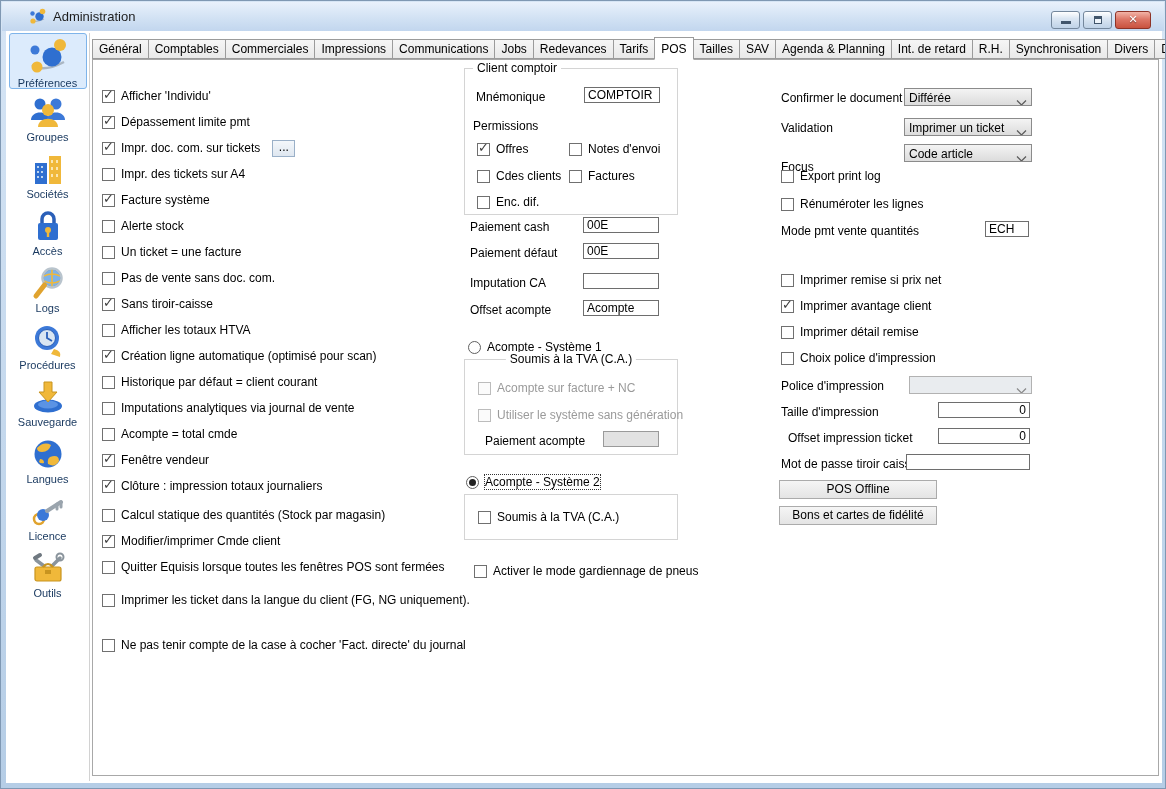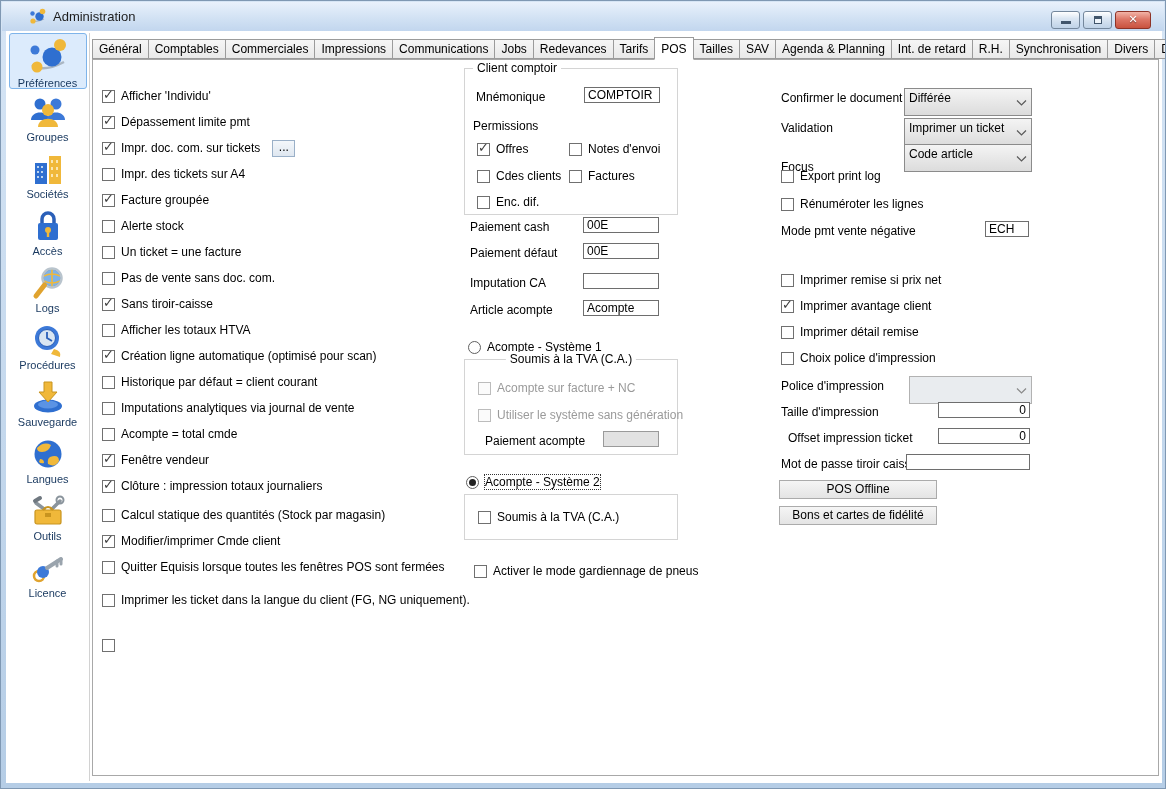--- a/index.html
+++ b/index.html
@@ -48,21 +48,21 @@
   .radio {width:13px;height:13px;border:1px solid #5f5f5f;border-radius:50%;background:#fff;margin-right:6px;position:relative;box-sizing:border-box;flex:0 0 13px;cursor:pointer;}
   .radio.selected::after {content:"";position:absolute;left:2px;top:2px;width:7px;height:7px;border-radius:50%;background:#222;}
   .focus-outline {outline:1px dotted #333;}
   .group {position:absolute;border:1px solid #d4d4d4;background:#fff;box-sizing:border-box;}
   .group-title {position:absolute;top:-8px;left:8px;background:#fff;padding:0 4px;white-space:nowrap;}
   .group-title.centered {left:50%;transform:translateX(-50%);}
   .tfield {position:absolute;height:16px;box-sizing:border-box;border:1px solid #6e6e6e;background:#fff;
            padding:1px 3px 0;line-height:13px;overflow:hidden;white-space:nowrap;cursor:text;}
   .tfield.num {text-align:right;}
   .tfield.disabled {background:#e2e2e2;border-color:#9a9a9a;cursor:default;}
-  .dd {position:absolute;height:28px;box-sizing:border-box;border:1px solid #8b8b8b;background:linear-gradient(#f4f4f4,#dcdcdc);
+  .dd {position:absolute;height:18px;box-sizing:border-box;border:1px solid #8b8b8b;background:linear-gradient(#f4f4f4,#dcdcdc);
        padding:2px 18px 12px 4px;line-height:14px;white-space:nowrap;overflow:hidden;cursor:pointer;}
   .dd .chev {position:absolute;right:4px;top:6px;}
   .dd.disabled {background:#e9ecef;color:#8a8a8a;border-color:#b2b2b2;cursor:default;}
   .btn {position:absolute;border:1px solid #ababab;background:linear-gradient(#f5f5f5,#e4e4e4);
         text-align:center;box-sizing:border-box;cursor:pointer;}
   .btn.browse {position:static;display:inline-block;margin-left:12px;width:23px;height:17px;line-height:12px;
                border-color:#9ab0c8;background:linear-gradient(#f3f7fb,#dfe7f0);}
 </style>
 </head>
 <body>
@@ -202,41 +202,41 @@
             <path d="M20 21 q9 -3 9 4 q-4 7 -11 3 q-1 -5 2 -7 z" fill="#f0b83a"></path>
             <path d="M10 23 q4 0 4 4 q-3 1 -5 -1 z" fill="#f0b83a"></path>
           </svg>
         </span>
         <span class="lbl">Langues</span>
       </div>
 
       <div class="side-item">
         <span class="icon">
           <svg width="36" height="36" viewBox="0 0 36 36">
+            <circle cx="9" cy="26" r="5" fill="none" stroke="#e0a32e" stroke-width="2.5"></circle>
+            <circle cx="13" cy="22" r="6" fill="#3c79d8"></circle>
+            <path d="M17 18 L31 9" stroke="#9aa4ad" stroke-width="4" stroke-linecap="round"></path>
+            <path d="M27 11 v5 M31 9 v5" stroke="#9aa4ad" stroke-width="3" stroke-linecap="round"></path>
+          </svg>
+        </span>
+        <span class="lbl">Licence</span>
+      </div>
+
+      <div class="side-item">
+        <span class="icon">
+          <svg width="36" height="36" viewBox="0 0 36 36">
             <path d="M6 10 L14 16 M30 8 L22 16" stroke="#8a949c" stroke-width="3.5" stroke-linecap="round"></path>
             <path d="M5 8 l5 -3" stroke="#6f7880" stroke-width="4" stroke-linecap="round"></path>
             <circle cx="30" cy="7" r="3.5" fill="none" stroke="#8a949c" stroke-width="2"></circle>
             <rect x="5" y="17" width="26" height="14" rx="2" fill="#f0b83a" stroke="#c8941f" stroke-width="1.2"></rect>
             <path d="M13 17 q5 -6 10 0" fill="none" stroke="#c8941f" stroke-width="2"></path>
             <rect x="15" y="20" width="6" height="4" fill="#c8941f"></rect>
           </svg>
         </span>
         <span class="lbl">Outils</span>
-      </div>
-
-      <div class="side-item">
-        <span class="icon">
-          <svg width="36" height="36" viewBox="0 0 36 36">
-            <circle cx="9" cy="26" r="5" fill="none" stroke="#e0a32e" stroke-width="2.5"></circle>
-            <circle cx="13" cy="22" r="6" fill="#3c79d8"></circle>
-            <path d="M17 18 L31 9" stroke="#9aa4ad" stroke-width="4" stroke-linecap="round"></path>
-            <path d="M27 11 v5 M31 9 v5" stroke="#9aa4ad" stroke-width="3" stroke-linecap="round"></path>
-          </svg>
-        </span>
-        <span class="lbl">Licence</span>
       </div>
 
     </div>
 
     <div class="tabstrip">
       <span class="tab">Général</span>
       <span class="tab">Comptables</span>
       <span class="tab">Commerciales</span>
       <span class="tab">Impressions</span>
       <span class="tab">Communications</span>
@@ -269,21 +269,21 @@
         <span class="cb checked"></span>
         <span class="lbl">Impr. doc. com. sur tickets</span>
         <span class="btn browse">...</span>
       </div>
       <div class="row" style="left:9px;top:106px">
         <span class="cb"></span>
         <span class="lbl">Impr. des tickets sur A4</span>
       </div>
       <div class="row" style="left:9px;top:132px">
         <span class="cb checked"></span>
-        <span class="lbl">Facture groupée</span>
+        <span class="lbl">Facture système</span>
       </div>
       <div class="row" style="left:9px;top:158px">
         <span class="cb"></span>
         <span class="lbl">Alerte stock</span>
       </div>
       <div class="row" style="left:9px;top:184px">
         <span class="cb"></span>
         <span class="lbl">Un ticket = une facture</span>
       </div>
       <div class="row" style="left:9px;top:210px">
@@ -333,20 +333,21 @@
       <div class="row" style="left:9px;top:532px">
         <span class="cb"></span>
         <span class="lbl">Imprimer les ticket dans la langue du client (FG, NG uniquement).</span>
       </div>
       <div class="row" style="left:9px;top:499px">
         <span class="cb"></span>
         <span class="lbl">Quitter Equisis lorsque toutes les fenêtres POS sont fermées</span>
       </div>
       <div class="row" style="left:9px;top:577px">
         <span class="cb"></span>
+        <span class="lbl">Ne pas tenir compte de la case à cocher 'Fact. directe' du journal</span>
       </div>
 
       <div class="group" style="left:371px;top:8px;width:214px;height:147px">
         <span class="group-title">Client comptoir</span>
         <span class="flabel" style="left:11px;top:21px">Mnémonique</span>
         <div class="tfield" style="left:119px;top:18px;width:76px">COMPTOIR</div>
         <span class="flabel" style="left:8px;top:50px">Permissions</span>
         <div class="row" style="left:12px;top:72px">
           <span class="cb checked"></span>
           <span class="lbl">Offres</span>
@@ -371,21 +372,21 @@
 
       <span class="flabel" style="left:377px;top:160px">Paiement cash</span>
       <div class="tfield" style="left:490px;top:157px;width:76px">00E</div>
 
       <span class="flabel" style="left:377px;top:186px">Paiement défaut</span>
       <div class="tfield" style="left:490px;top:183px;width:76px">00E</div>
 
       <span class="flabel" style="left:377px;top:216px">Imputation CA</span>
       <div class="tfield" style="left:490px;top:213px;width:76px"></div>
 
-      <span class="flabel" style="left:377px;top:243px">Article acompte</span>
+      <span class="flabel" style="left:377px;top:243px">Offset acompte</span>
       <div class="tfield" style="left:490px;top:240px;width:76px">Acompte</div>
 
       <div class="row" style="left:375px;top:279px">
         <span class="radio"></span>
         <span class="lbl">Acompte - Système 1</span>
       </div>
 
       <div class="group" style="left:371px;top:299px;width:214px;height:96px">
         <span class="group-title centered">Soumis à la TVA (C.A.)</span>
         <div class="row disabled" style="left:13px;top:20px">
@@ -443,21 +444,21 @@
 
       <div class="row" style="left:688px;top:108px">
         <span class="cb"></span>
         <span class="lbl">Export print log</span>
       </div>
       <div class="row" style="left:688px;top:136px">
         <span class="cb"></span>
         <span class="lbl">Rénuméroter les lignes</span>
       </div>
 
-      <span class="flabel" style="left:688px;top:164px">Mode pmt vente négative</span>
+      <span class="flabel" style="left:688px;top:164px">Mode pmt vente quantités</span>
       <div class="tfield" style="left:892px;top:161px;width:44px">ECH</div>
 
       <div class="row" style="left:688px;top:212px">
         <span class="cb"></span>
         <span class="lbl">Imprimer remise si prix net</span>
       </div>
       <div class="row" style="left:688px;top:238px">
         <span class="cb checked"></span>
         <span class="lbl">Imprimer avantage client</span>
       </div>

